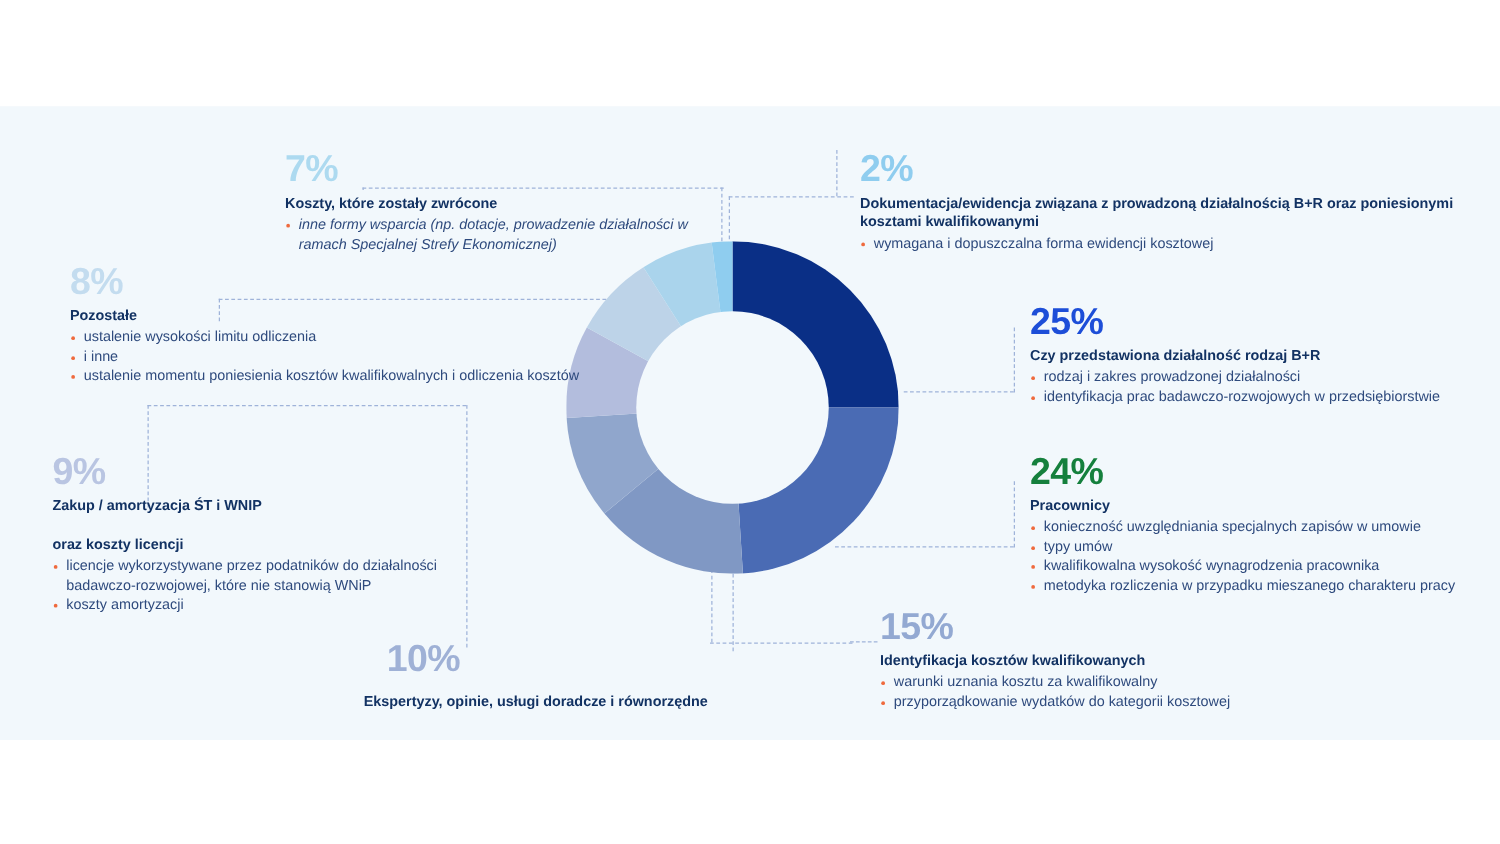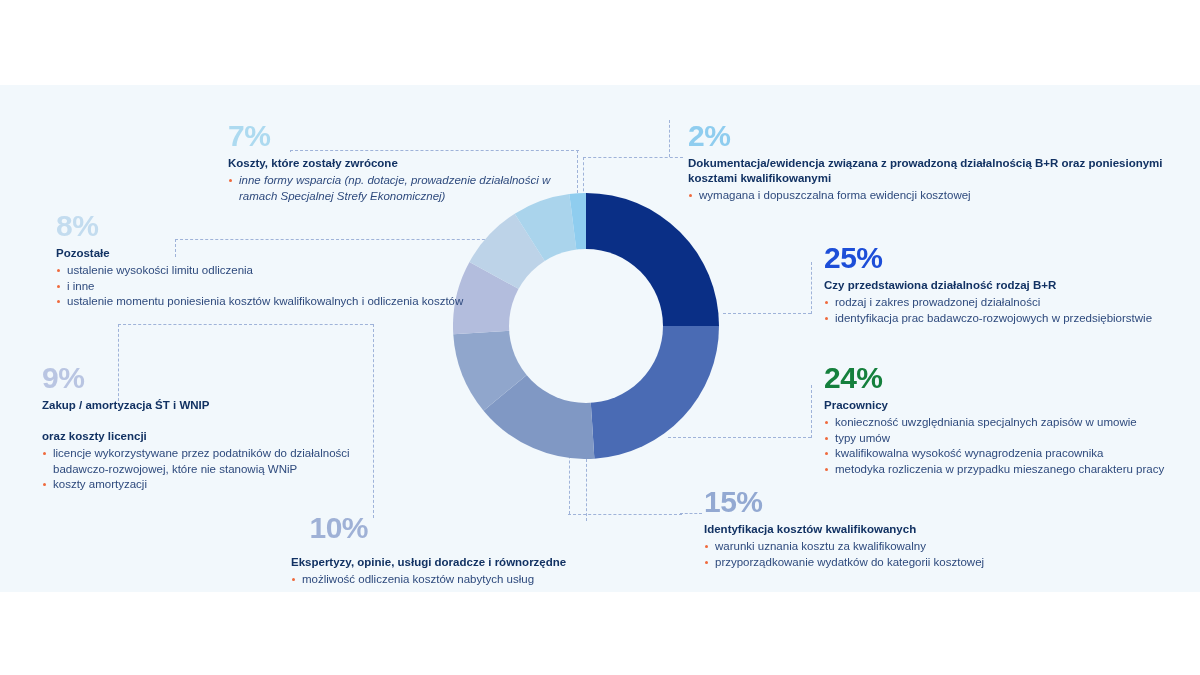--- a/index.html
+++ b/index.html
@@ -151,18 +151,15 @@
     <div class="hdr">Identyfikacja kosztów kwalifikowanych</div>
     <ul class="bul">
       <li>warunki uznania kosztu za kwalifikowalny</li>
       <li>przyporządkowanie wydatków do kategorii kosztowej</li>
     </ul>
   </div>
 
   <div class="blk" style="left:230px;top:492px;width:345px;margin-top:20px;">
     <div class="pct ralign" style="color:#9fb1d6;padding-right:207px;">10%</div>
     <div class="hdr" style="margin-top:11px;padding-left:61px;">Ekspertyzy, opinie, usługi doradcze i równorzędne</div>
-    <ul class="bul" style="padding-left:61px;">
-      <li>możliwość odliczenia kosztów nabytych usług</li>
-    </ul>
   </div>
 
 </div>
 
 </body></html>

